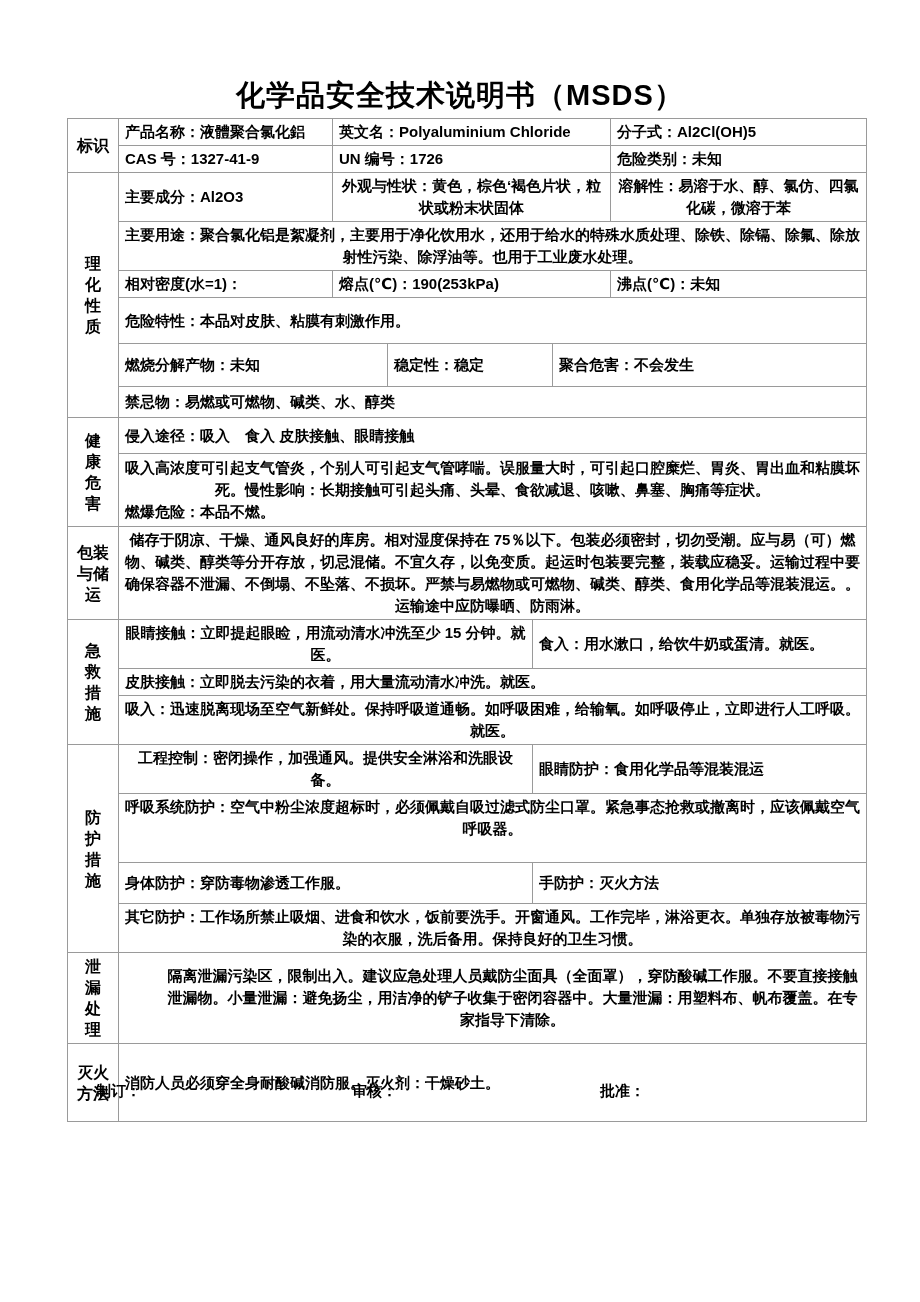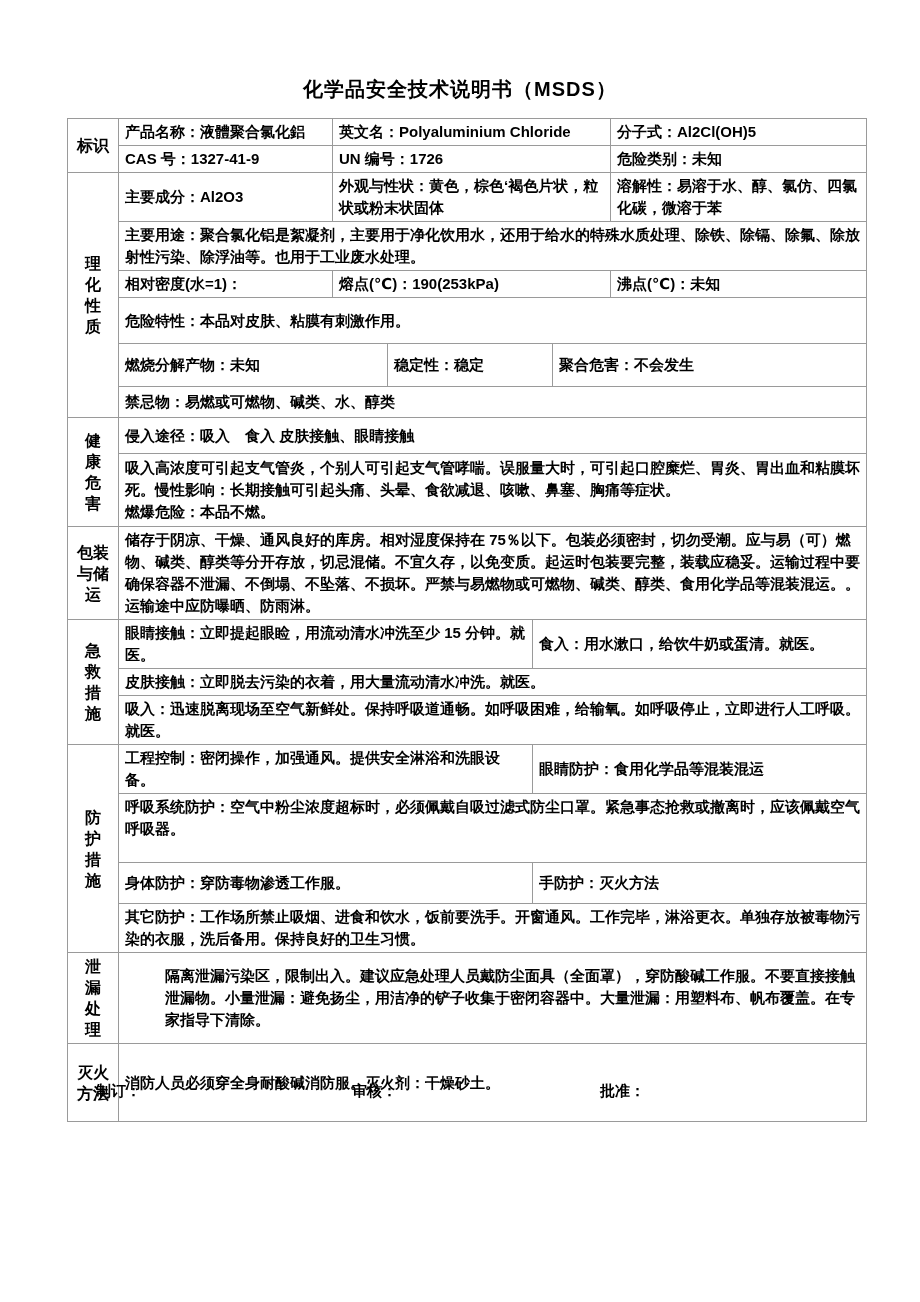--- a/index.html
+++ b/index.html
@@ -1,29 +1,29 @@
 <!DOCTYPE html>
 <html><head>
 <meta charset="utf-8">
 <style>
   html,body{margin:0;padding:0;background:#fff;}
   .page{position:relative;width:920px;height:1302px;background:#ffffff;color:#000;
         font-family:"Liberation Sans","DejaVu Sans",sans-serif;font-weight:bold;overflow:hidden;}
   .title{position:absolute;top:76px;left:0;width:920px;text-align:center;
-         font-size:20px;letter-spacing:1px;margin:0;}
+         font-size:29px;letter-spacing:1px;margin:0;}
   .msds{position:absolute;left:67px;top:118px;width:798px;border:1px solid #9a9a9a;
         display:flex;flex-direction:column;font-size:15px;}
   .sec{display:flex;}
   .sec + .sec{border-top:1px solid #9a9a9a;}
   .labelcell{width:50px;min-width:50px;border-right:1px solid #9a9a9a;
              display:flex;align-items:center;justify-content:center;text-align:center;
              font-size:16px;line-height:21px;}
   .v1{width:18px;word-break:break-all;}
   .v2{width:36px;word-break:break-all;}
-  .content{flex:1;display:flex;flex-direction:column;min-width:0;}
+  .content{flex:1;display:flex;flex-direction:column;min-width:0;text-align:center;}
   .row{display:flex;}
   .row + .row{border-top:1px solid #9a9a9a;}
   .cell{padding:2px 6px;display:flex;align-items:center;line-height:22px;box-sizing:border-box;}
   .cell + .cell{border-left:1px solid #9a9a9a;}
   .cell.col{flex-direction:column;align-items:flex-start;justify-content:center;}
   .grow{flex:1;}
   .w213{width:213px;min-width:213px;}
   .w278{width:278px;min-width:278px;}
   .w238{width:238px;min-width:238px;}
   .w135{width:135px;min-width:135px;}

